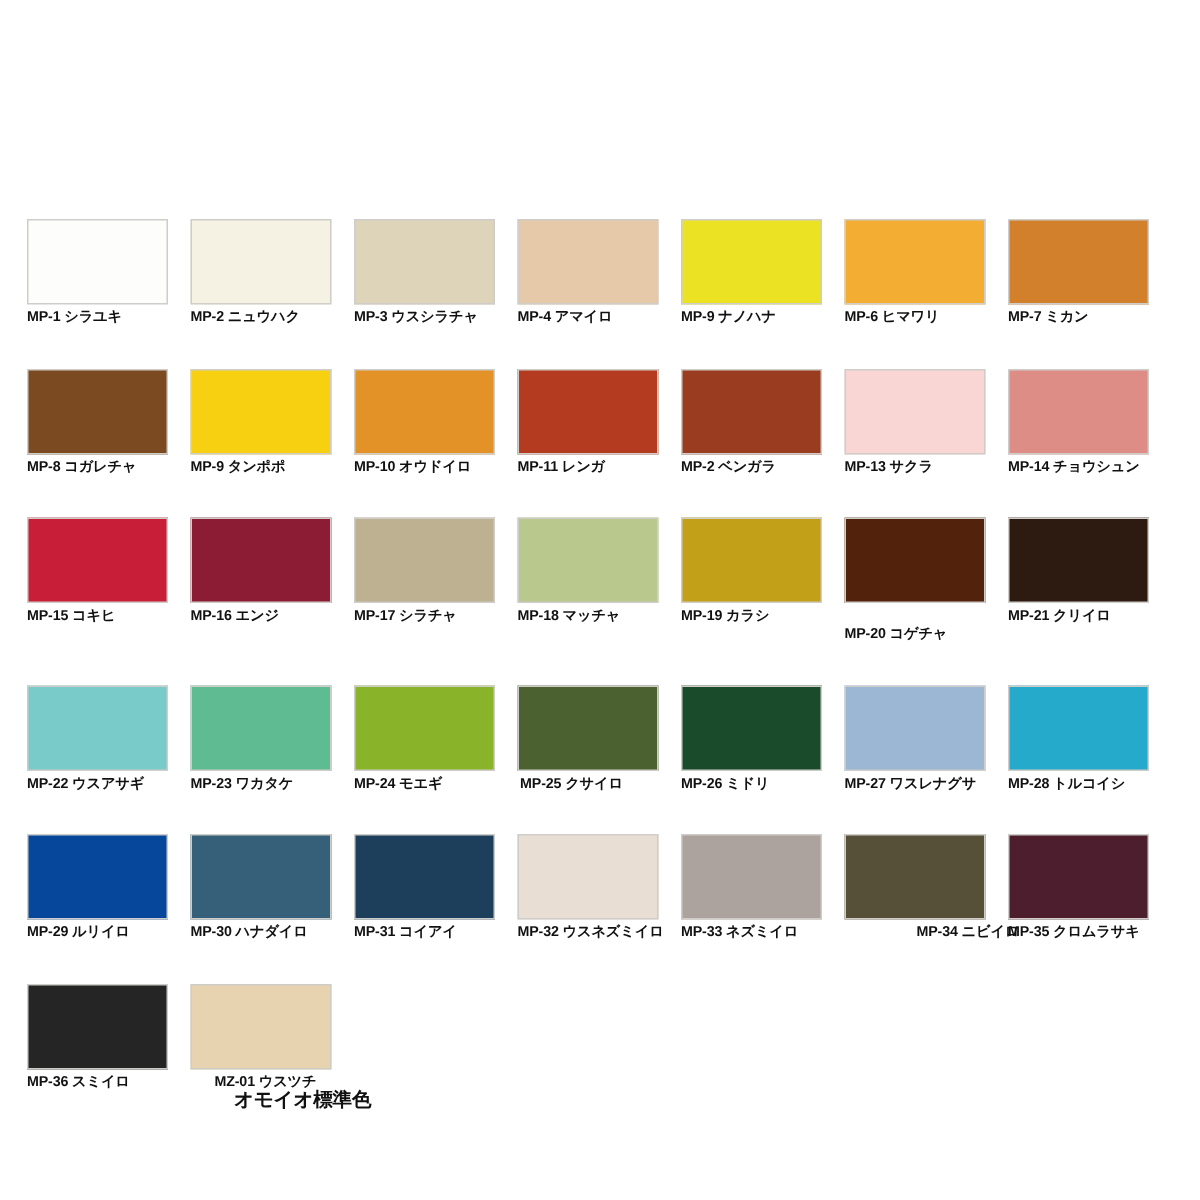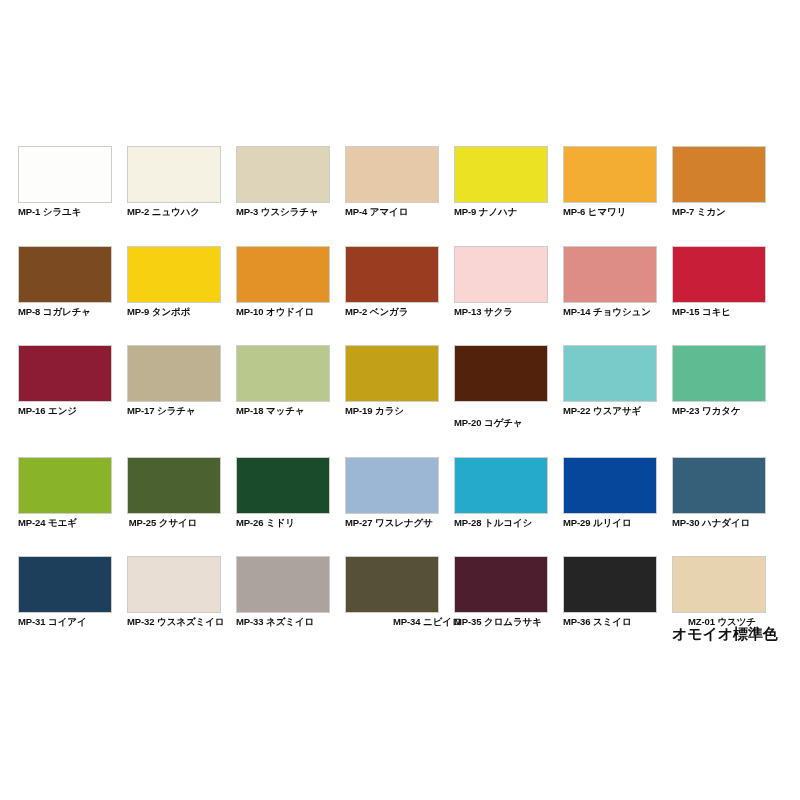--- a/index.html
+++ b/index.html
@@ -45,26 +45,27 @@
   .swatch-label {
     font-size: 9.5px;
     font-weight: bold;
     line-height: 11.5px;
     color: #111111;
     margin-top: 3px;
     letter-spacing: -0.1px;
     white-space: nowrap;
   }
   .swatch-label-sub {
-    font-size: 15px;
+    font-size: 13px;
     font-weight: bold;
     line-height: 11.5px;
     color: #111111;
     letter-spacing: -0.1px;
     white-space: nowrap;
+    margin-left: 29px;
   }
 </style>
 </head>
 <body style="background: rgb(255, 255, 255);">
 
 <div id="chart-root">
   <div id="swatch-grid">
       <div class="swatch-cell">
         <span class="swatch-chip" style="background: rgb(253, 253, 251); border-color: rgb(207, 205, 201);"></span>
         <div class="swatch-label" style="color: rgb(17, 17, 17);">MP-1 シラユキ</div>
@@ -99,20 +100,24 @@
       </div>
       <div class="swatch-cell">
         <span class="swatch-chip" style="background: rgb(246, 208, 17); border-color: rgb(207, 205, 201);"></span>
         <div class="swatch-label" style="color: rgb(17, 17, 17);">MP-9 タンポポ</div>
       </div>
       <div class="swatch-cell">
         <span class="swatch-chip" style="background: rgb(227, 146, 40); border-color: rgb(207, 205, 201);"></span>
         <div class="swatch-label" style="color: rgb(17, 17, 17);">MP-10 オウドイロ</div>
       </div>
       <div class="swatch-cell">
+        <span class="swatch-chip" style="background: rgb(180, 59, 32); border-color: rgb(207, 205, 201);"></span>
+        <div class="swatch-label" style="color: rgb(17, 17, 17);">MP-11 レンガ</div>
+      </div>
+      <div class="swatch-cell">
         <span class="swatch-chip" style="background: rgb(154, 60, 31); border-color: rgb(207, 205, 201);"></span>
         <div class="swatch-label" style="color: rgb(17, 17, 17);">MP-2 ベンガラ</div>
       </div>
       <div class="swatch-cell">
         <span class="swatch-chip" style="background: rgb(249, 214, 211); border-color: rgb(207, 205, 201);"></span>
         <div class="swatch-label" style="color: rgb(17, 17, 17);">MP-13 サクラ</div>
       </div>
       <div class="swatch-cell">
         <span class="swatch-chip" style="background: rgb(221, 141, 134); border-color: rgb(207, 205, 201);"></span>
         <div class="swatch-label" style="color: rgb(17, 17, 17);">MP-14 チョウシュン</div>
@@ -133,20 +138,24 @@
         <span class="swatch-chip" style="background: rgb(185, 200, 141); border-color: rgb(207, 205, 201);"></span>
         <div class="swatch-label" style="color: rgb(17, 17, 17);">MP-18 マッチャ</div>
       </div>
       <div class="swatch-cell">
         <span class="swatch-chip" style="background: rgb(194, 160, 23); border-color: rgb(207, 205, 201);"></span>
         <div class="swatch-label" style="color: rgb(17, 17, 17);">MP-19 カラシ</div>
       </div>
       <div class="swatch-cell">
         <span class="swatch-chip" style="background: rgb(83, 34, 12); border-color: rgb(207, 205, 201);"></span>
         <div class="swatch-label" style="color: rgb(17, 17, 17); margin-top: 15px;">MP-20 コゲチャ</div>
+      </div>
+      <div class="swatch-cell">
+        <span class="swatch-chip" style="background: rgb(45, 26, 17); border-color: rgb(207, 205, 201);"></span>
+        <div class="swatch-label" style="color: rgb(17, 17, 17);">MP-21 クリイロ</div>
       </div>
       <div class="swatch-cell">
         <span class="swatch-chip" style="background: rgb(121, 203, 201); border-color: rgb(207, 205, 201);"></span>
         <div class="swatch-label" style="color: rgb(17, 17, 17);">MP-22 ウスアサギ</div>
       </div>
       <div class="swatch-cell">
         <span class="swatch-chip" style="background: rgb(95, 187, 146); border-color: rgb(207, 205, 201);"></span>
         <div class="swatch-label" style="color: rgb(17, 17, 17);">MP-23 ワカタケ</div>
       </div>
       <div class="swatch-cell">

